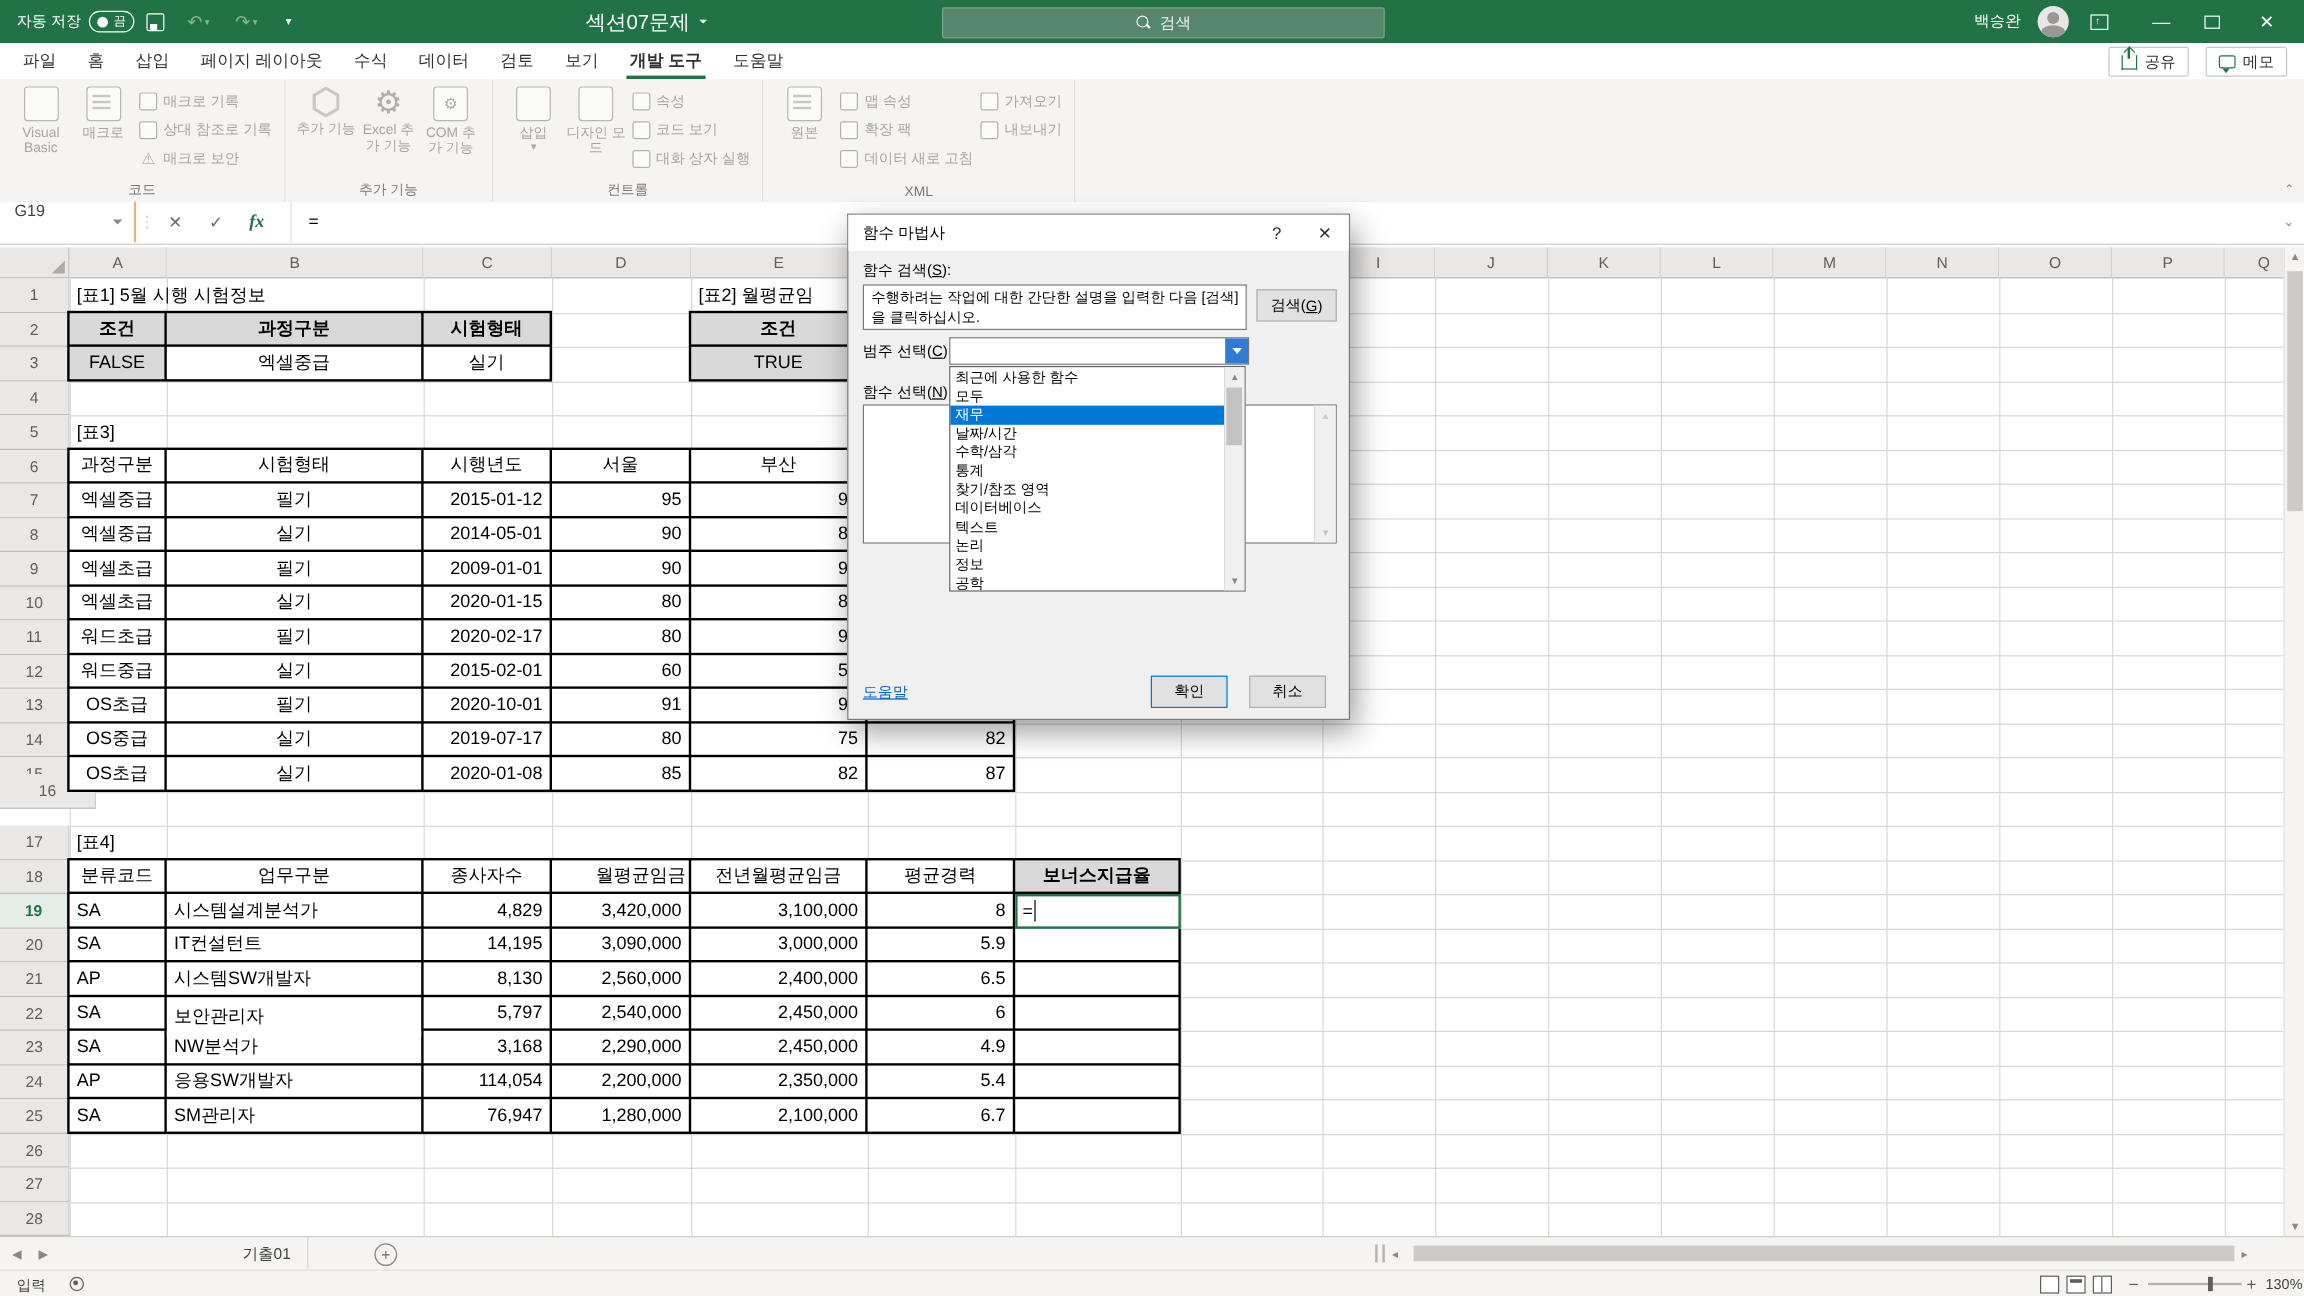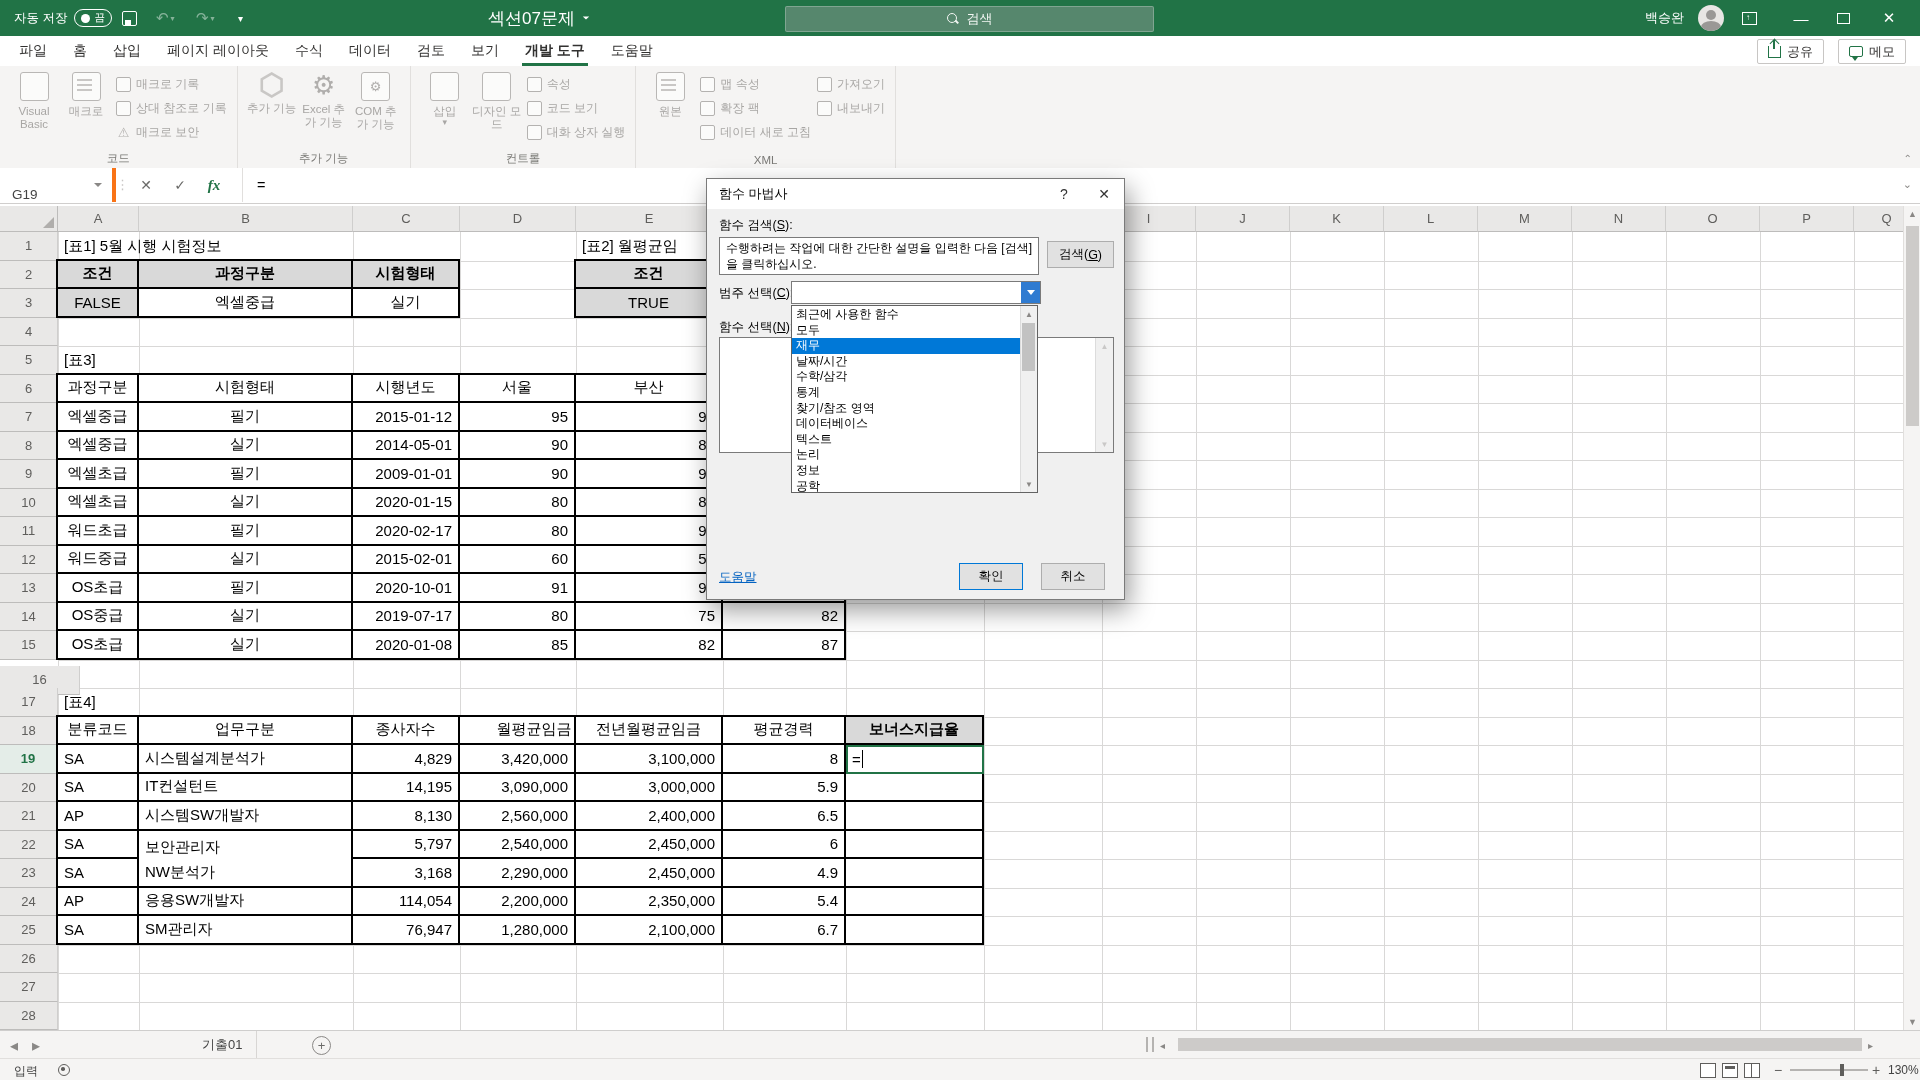--- a/index.html
+++ b/index.html
@@ -56,21 +56,21 @@
   .ri-hex{width:26px;height:26px;border:none;border-radius:0;background:#c9c7c5;
           clip-path:polygon(50% 0,93% 25%,93% 75%,50% 100%,7% 75%,7% 25%);}
   .ri-hex:after{content:"";position:absolute;inset:3px;background:#f5f4f3;clip-path:polygon(50% 0,93% 25%,93% 75%,50% 100%,7% 75%,7% 25%);}
   .ri-inner-lines:after{content:"";position:absolute;left:4px;top:6px;width:15px;height:2px;background:#c9c7c5;box-shadow:0 5px 0 #c9c7c5,0 10px 0 #c9c7c5;}
   .rm{width:13px;height:13px;border:1.4px solid #b4b2b0;border-radius:2px;background:#fbfbfa;position:relative;flex:none;}
   .rm-warn{width:15px;height:13px;border:none;background:none;color:#b4b2b0;font-size:13px;line-height:13px;text-align:center;flex:none;}
   .rdd{color:#a8a6a4;font-size:9px;line-height:8px;}
 
   
   .fbar{position:absolute;left:0;top:168px;width:1920px;height:35px;background:#fff;border-bottom:1px solid #d0cecd;}
-  .namebox{position:absolute;left:0;top:0;width:112px;height:34px;border-right:4px solid #f97316;display:flex;align-items:flex-end;}
+  .namebox{position:absolute;left:0;top:0;width:112px;height:34px;border-right:1px solid #f97316;display:flex;align-items:flex-start;}
   .namebox .nm{margin-left:12px;font-size:13.5px;color:#444;}
   .nb-caret{position:absolute;right:10px;top:15px;width:0;height:0;border-left:4px solid transparent;border-right:4px solid transparent;border-top:4px solid #8a8886;}
   .fb-btn{position:absolute;top:0;height:34px;width:32px;display:flex;align-items:center;justify-content:center;font-size:14px;color:#6a6a68;}
   .fb-fx{font-style:italic;font-family:"Liberation Serif",serif;color:#217346;font-weight:700;font-size:15px;}
   .fb-field{position:absolute;left:242px;top:0;right:30px;height:34px;border-left:1px solid #e1dfdd;display:flex;align-items:center;}
   .fb-field .fv{margin-left:14px;font-size:14.5px;color:#000;}
   .fb-exp{position:absolute;right:8px;top:10px;color:#8a8886;font-size:11px;}
 
   
   .sheet{position:absolute;left:0;top:206px;width:1903px;height:824px;background:#fff;overflow:hidden;}
@@ -394,21 +394,21 @@
       <div class="hcell" style="left: 0px; top: 168.5px; width: 58px; height: 28.5px;">6</div>
       <div class="hcell" style="left: 0px; top: 197px; width: 58px; height: 28.5px;">7</div>
       <div class="hcell" style="left: 0px; top: 225.5px; width: 58px; height: 28.5px;">8</div>
       <div class="hcell" style="left: 0px; top: 254px; width: 58px; height: 28.5px;">9</div>
       <div class="hcell" style="left: 0px; top: 282.5px; width: 58px; height: 28.5px;">10</div>
       <div class="hcell" style="left: 0px; top: 311px; width: 58px; height: 28.5px;">11</div>
       <div class="hcell" style="left: 0px; top: 339.5px; width: 58px; height: 28.5px;">12</div>
       <div class="hcell" style="left: 0px; top: 368px; width: 58px; height: 28.5px;">13</div>
       <div class="hcell" style="left: 0px; top: 396.5px; width: 58px; height: 28.5px;">14</div>
       <div class="hcell" style="left: 0px; top: 425px; width: 58px; height: 28.5px;">15</div>
-      <div class="hcell" style="left: 0px; top: 460px; width: 80px; height: 28.5px;">16</div>
+      <div class="hcell" style="left: 0px; top: 439px; width: 80px; height: 28.5px;">16</div>
       <div class="hcell" style="left: 0px; top: 482px; width: 58px; height: 28.5px;">17</div>
       <div class="hcell" style="left: 0px; top: 510.5px; width: 58px; height: 28.5px;">18</div>
       <div class="hcell" style="left: 0px; top: 539px; width: 58px; height: 28.5px; background: rgb(228, 237, 232); color: rgb(33, 115, 70); border-right: 2px solid rgb(33, 115, 70); font-weight: 700;">19</div>
       <div class="hcell" style="left: 0px; top: 567.5px; width: 58px; height: 28.5px;">20</div>
       <div class="hcell" style="left: 0px; top: 596px; width: 58px; height: 28.5px;">21</div>
       <div class="hcell" style="left: 0px; top: 624.5px; width: 58px; height: 28.5px;">22</div>
       <div class="hcell" style="left: 0px; top: 653px; width: 58px; height: 28.5px;">23</div>
       <div class="hcell" style="left: 0px; top: 681.5px; width: 58px; height: 28.5px;">24</div>
       <div class="hcell" style="left: 0px; top: 710px; width: 58px; height: 28.5px;">25</div>
       <div class="hcell" style="left: 0px; top: 738.5px; width: 58px; height: 28.5px;">26</div>

